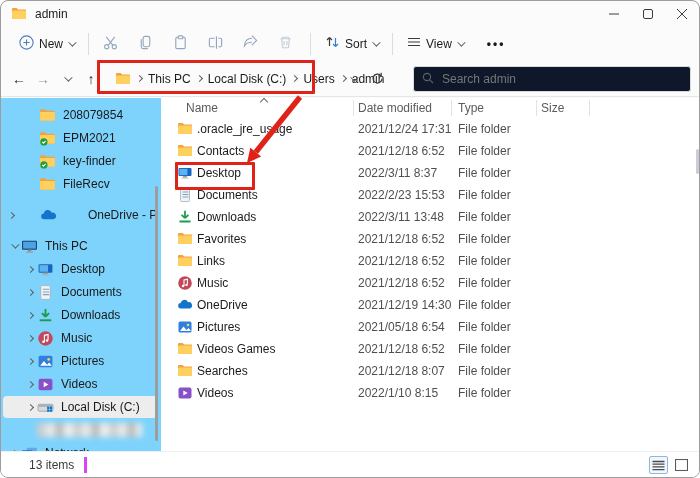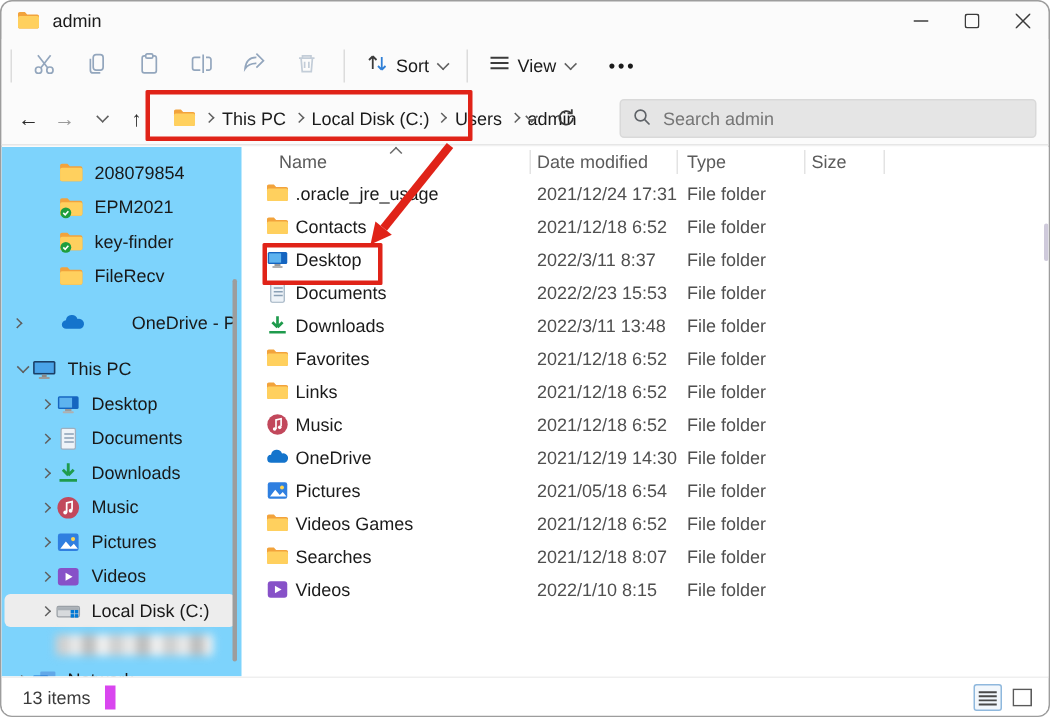--- a/index.html
+++ b/index.html
@@ -23,21 +23,21 @@
   .tb-divider { width:1px; height:22px; background:#dcdcdc; margin:0 6px; }
   .chev { display:inline-block; width:6px; height:6px; border-right:1.2px solid #5f5f5f; border-bottom:1.2px solid #5f5f5f; transform:rotate(45deg) translateY(-2px); }
   .chev-right { display:inline-block; width:5px; height:5px; border-right:1.2px solid #5f5f5f; border-bottom:1.2px solid #5f5f5f; transform:rotate(-45deg); }
   .dots { letter-spacing:2px; font-weight:bold; color:#1b1b1b; }
   
   .addressbar { position:absolute; left:0; top:60px; width:100%; height:36px; display:flex; align-items:center; background:#fbfbfb; border-bottom:1px solid #e6e6e6; }
   .nav-btn { width:24px; height:24px; display:flex; align-items:center; justify-content:center; font-size:14px; border-radius:4px; }
   .breadcrumb-bar { display:flex; align-items:center; height:28px; padding:0 8px; margin-left:4px; width:216px; }
   .crumb { padding:0 3px; white-space:nowrap; color:#1b1b1b; }
   .crumb-sep { margin:0 3px; }
-  .search-box { position:absolute; left:412px; top:5px; width:278px; height:26px; border:1px solid #d9d9d9; border-radius:3px; background:#e5e5e5; display:flex; align-items:center; padding:0 8px; gap:8px;text-align:center; }
+  .search-box { position:absolute; left:412px; top:5px; width:278px; height:26px; border:1px solid #d9d9d9; border-radius:3px; background:#0f172a; display:flex; align-items:center; padding:0 8px; gap:8px;text-align:center; }
   .search-ph { color:#767676; }
   
   .content { position:absolute; left:0; top:97px; width:700px; height:353px; background:#fff; }
   
   .sidebar { position:absolute; left:0; top:0; width:160px; height:353px; background:#7dd3fc; overflow:hidden; }
   .side-item { position:relative; display:flex; align-items:center; height:22px; margin:0 4px 1px 2px; border-radius:4px; }
   .side-item.sel { background:#ededed; }
   .side-gap { height:8px; }
   .side-chev { width:14px; display:flex; justify-content:center; }
   .side-icon { width:17px; height:17px; margin-right:7px; flex:0 0 17px; }
@@ -57,21 +57,21 @@
   .hdr-sep  { position:absolute; top:2px; width:1px; height:16px; background:#e3e3e3; }
   .rows { position:absolute; left:0; top:20px; width:540px; }
   .file-row { position:relative; height:22px; display:flex; align-items:center; }
   .row-icon { position:absolute; left:16px; width:16px; height:16px; }
   .row-name { position:absolute; left:36px; color:#1b1b1b; }
   .row-date { position:absolute; left:197px; color:#4f4f4f; }
   .row-type { position:absolute; left:297px; color:#4f4f4f; }
   .main-scrollthumb { position:absolute; right:2px; top:51px; width:3px; height:25px; background:#cfcadb; border-radius:2px; }
   
   .statusbar { position:absolute; left:0; top:450px; width:100%; height:27px; background:#fff; border-top:1px solid #efefef; display:flex; align-items:center; }
-  .status-count { margin-left:14px; color:#3b3b3b; padding-right:10px; border-right:7px solid #d946ef; height:16px; display:flex; align-items:center; }
+  .status-count { margin-left:28px; color:#3b3b3b; padding-right:10px; border-right:3px solid #d946ef; height:16px; display:flex; align-items:center; }
   .view-toggles { position:absolute; right:8px; top:4px; display:flex; gap:4px; }
   .vt-btn { width:19px; height:18px; display:flex; align-items:center; justify-content:center; border-radius:2px; border:1px solid transparent; }
   .vt-btn.active { border-color:#8fb8dd; background:#f2f7fc; }
   
   .anno-box { position:absolute; border:3px solid #e02318; }
   #anno-box-address { left:96px; top:59px; width:218px; height:34px; border-radius:1px; }
   #anno-box-desktop { left:174px; top:161px; width:80px; height:28px; border-radius:1px; }
   #anno-arrow { position:absolute; left:230px; top:88px; pointer-events:none; }
 </style>
 </head>
@@ -98,20 +98,28 @@
         </div>
       <div class="win-btn">
           <svg width="10" height="10">
             <path d="M0 0 L10 10 M10 0 L0 10" stroke="#3c3c3c" stroke-width="1"></path>
           </svg>
         </div>
     </div>
   </div>
 
   <div class="toolbar">
+    <div class="tb-btn" style="margin-left:10px">
+      <span><svg width="15" height="15" viewBox="0 0 15 15">
+            <circle cx="7.5" cy="7.5" r="6.6" fill="none" stroke="#4a7dbb" stroke-width="1.1"></circle>
+            <path d="M7.5 4.4v6.2M4.4 7.5h6.2" stroke="#4a7dbb" stroke-width="1.1"></path>
+          </svg></span>
+      <span>New</span>
+      <span class="chev"></span>
+    </div>
     <div class="tb-divider"></div>
     <div id="tb-icons" style="display:flex;gap:9px;margin-left:2px">
         <div class="tb-icon-btn">
           <span><svg viewBox="0 0 18 18" width="17" height="17">
               <circle cx="5" cy="13.5" r="2.2" fill="none" stroke="#93a6bd" stroke-width="1.2"></circle>
               <circle cx="13" cy="13.5" r="2.2" fill="none" stroke="#93a6bd" stroke-width="1.2"></circle>
               <path d="M6.5 12L13.5 3M11.5 12L4.5 3" stroke="#93a6bd" stroke-width="1.2"></path>
             </svg></span>
         </div>
         <div class="tb-icon-btn">

